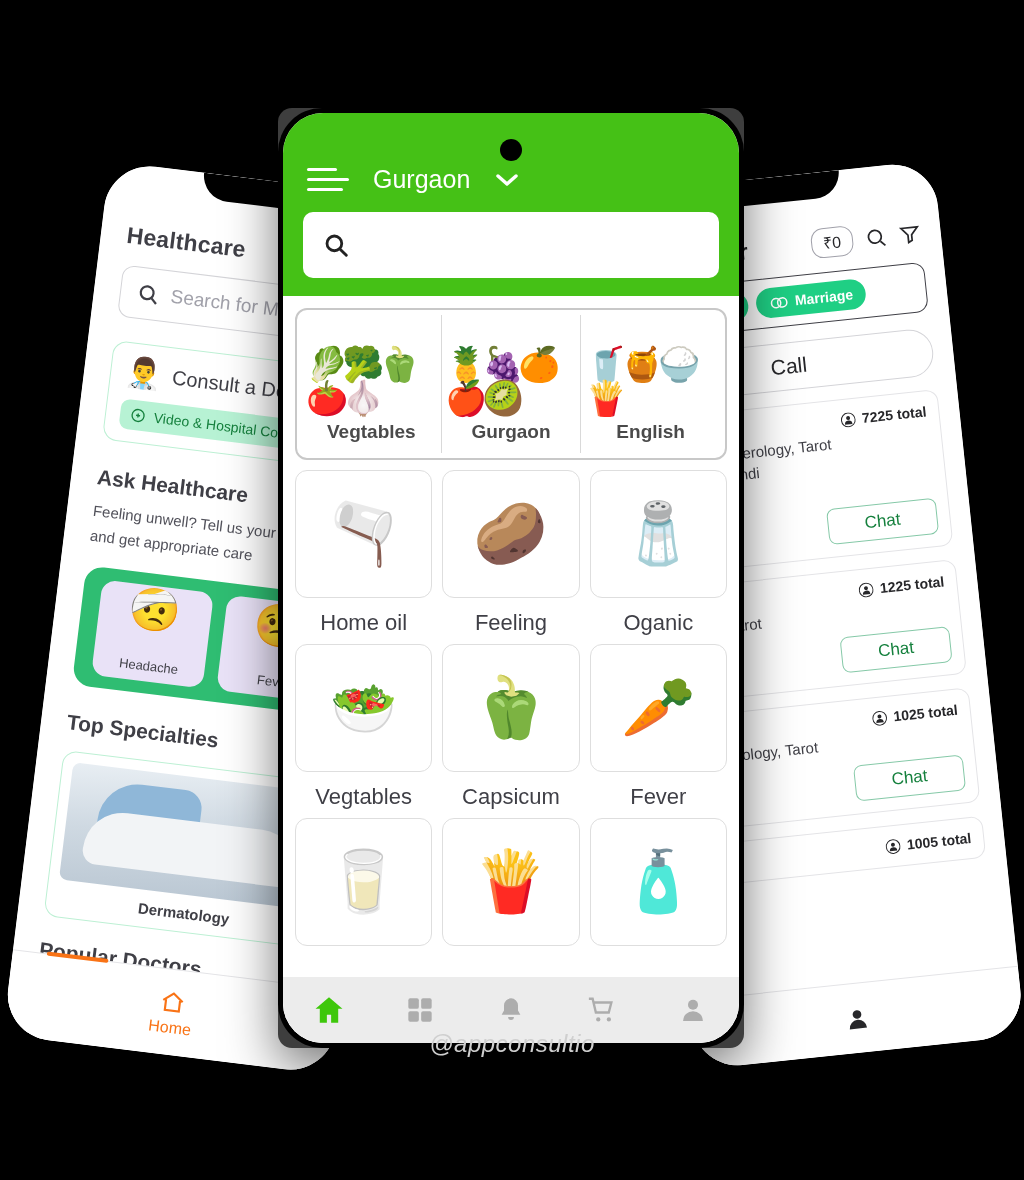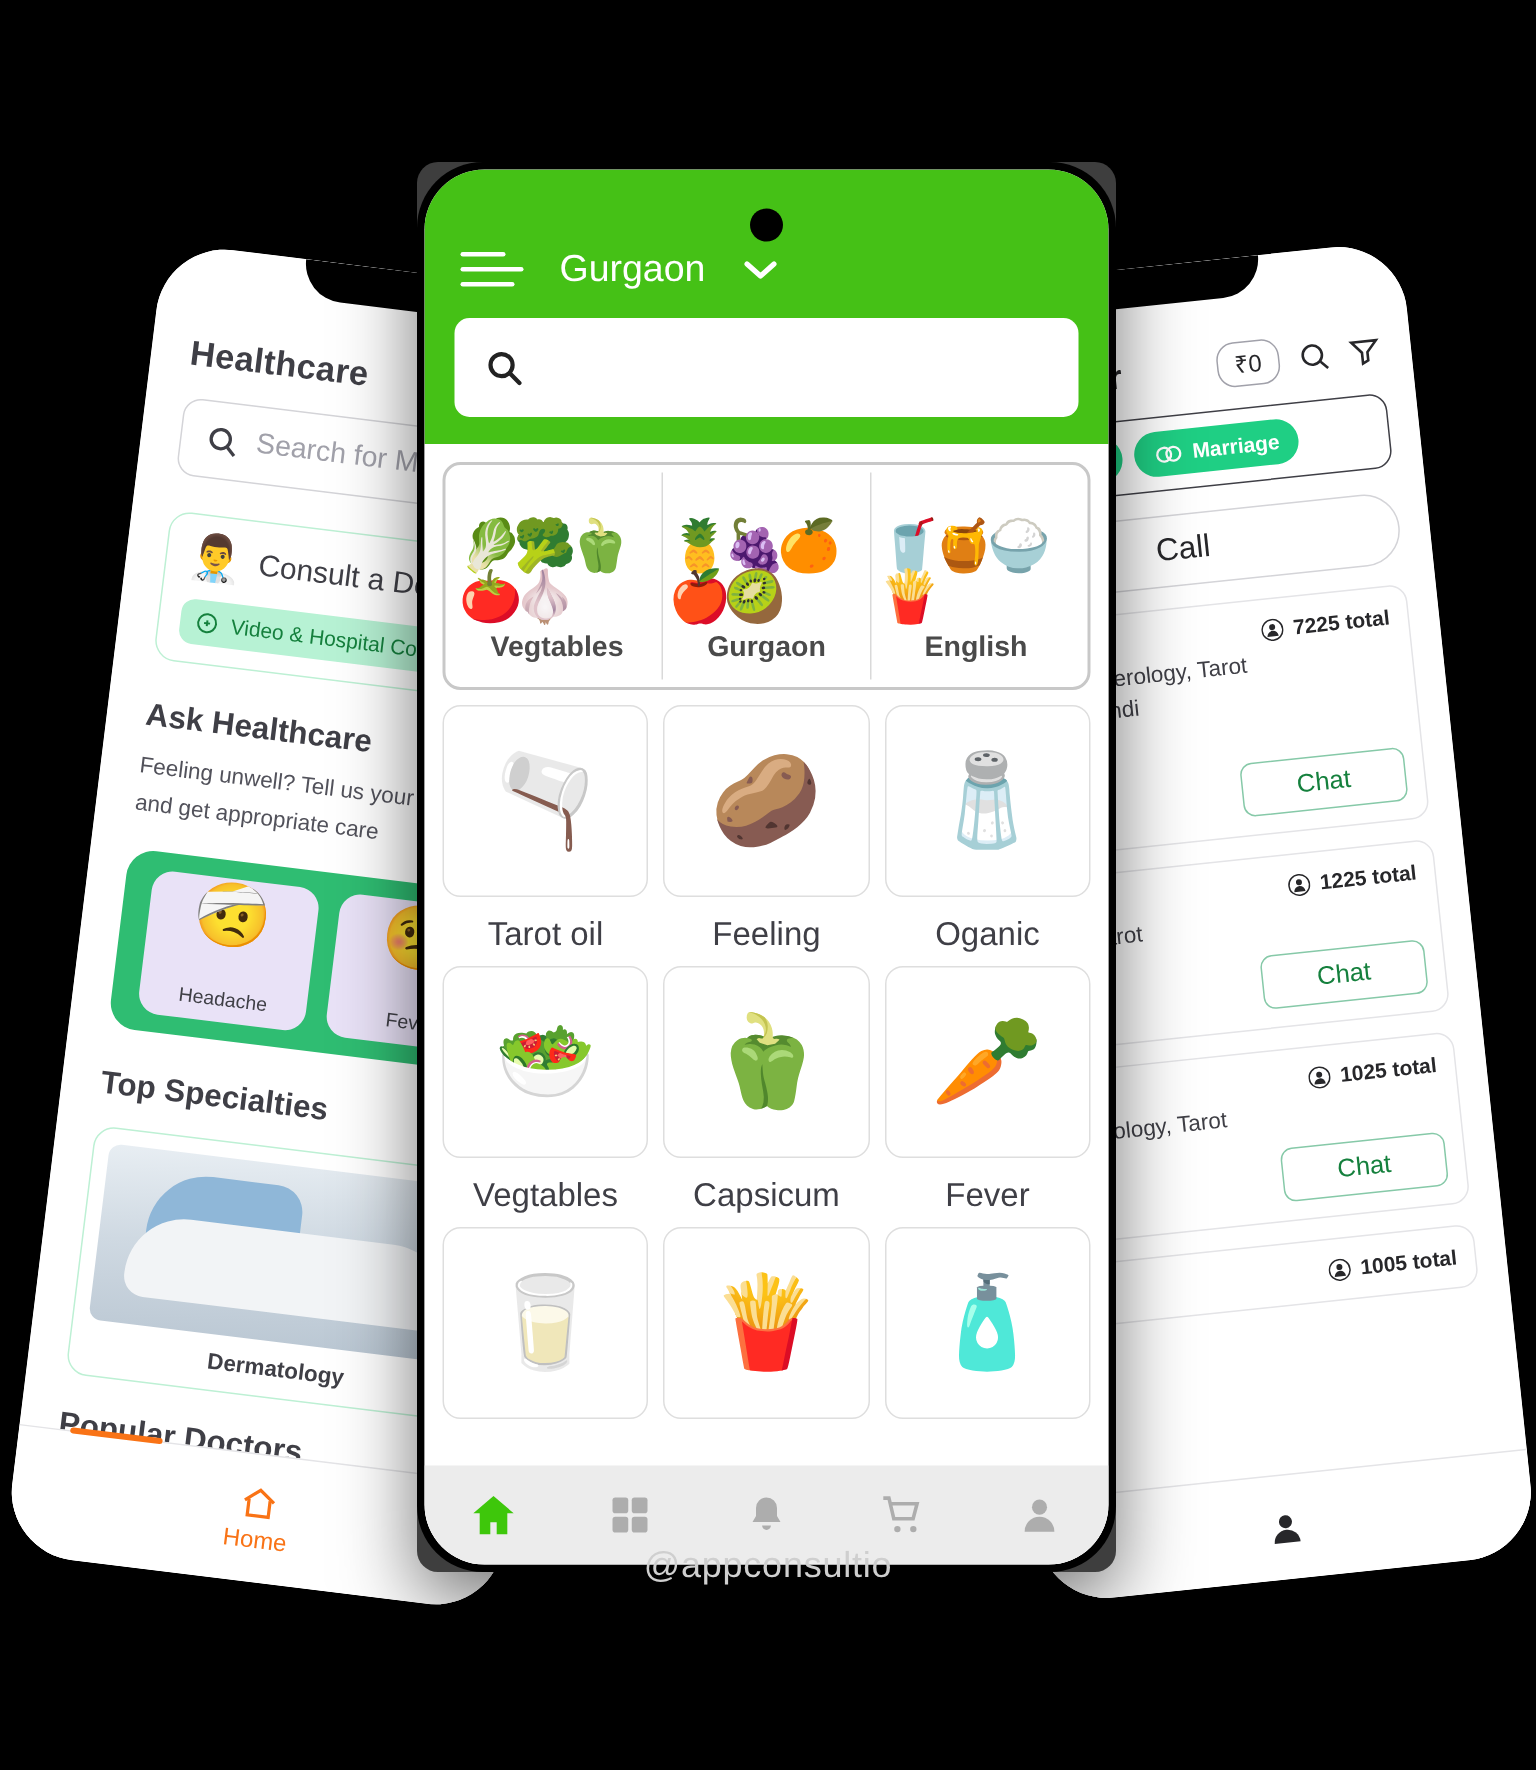--- a/index.html
+++ b/index.html
@@ -183,21 +183,21 @@
 
   .g-nav {
     position:absolute; left:0; right:0; bottom:0; height:66px; background:#ececec;
     display:flex; align-items:center; justify-content:space-around;
     border-bottom-left-radius:40px; border-bottom-right-radius:40px;
   }
   .g-nav .ni { width:36px; height:36px; display:flex; align-items:center; justify-content:center; }
 
   .watermark {
     position:absolute; left:0; right:0; top:1030px; text-align:center;
-    color:#cfcfcf; font-size:24px; letter-spacing:.5px;
+    color:#cfcfcf; font-size:24px; letter-spacing:.5px;font-style:italic;
   }
 
   
   .emoji-art { font-size:60px; line-height:1; }
   .emoji-art.sm { font-size:54px; }
   .veg-art { font-size:34px; letter-spacing:-6px; line-height:1; }
 </style>
 </head>
 <body>
 
@@ -415,21 +415,21 @@
               <div class="cat-label">English</div>
             </div>
           </div>
 
           <div class="grid">
 
             <div class="cell">
               <div class="box">
                   <span class="emoji-art">🫗</span>
                 </div>
-              <div class="name">Tarot oil</div>
+              <div class="name">Home oil</div>
             </div>
             <div class="cell">
               <div class="box">
                   <span class="emoji-art">🥔</span>
                 </div>
               <div class="name">Feeling</div>
             </div>
             <div class="cell">
               <div class="box">
                   <span class="emoji-art">🧂</span>

